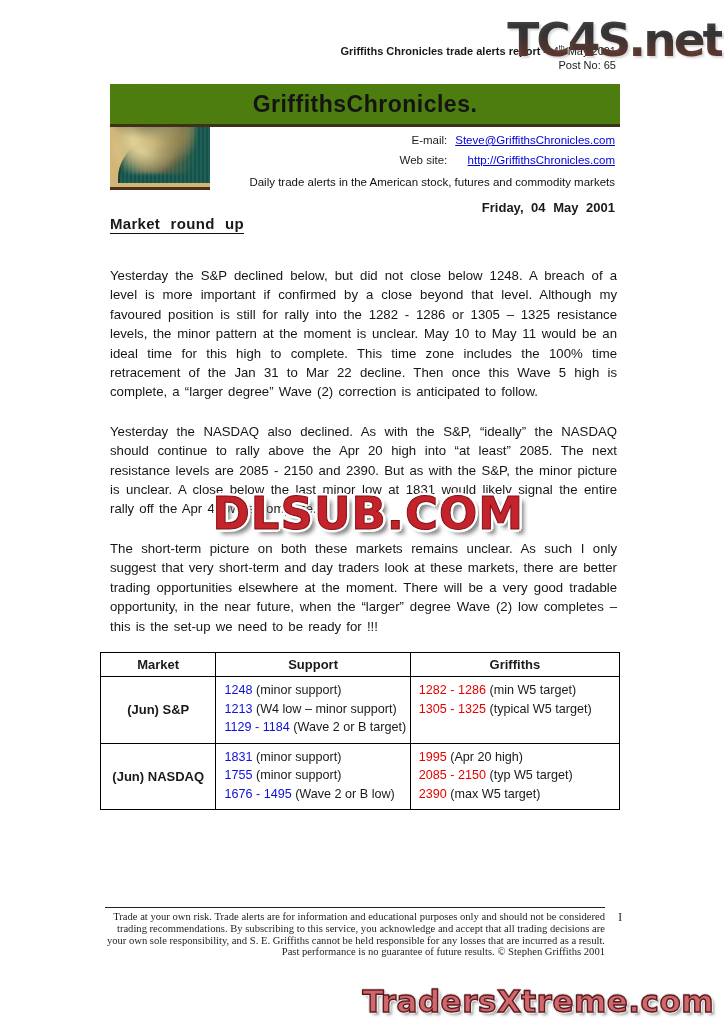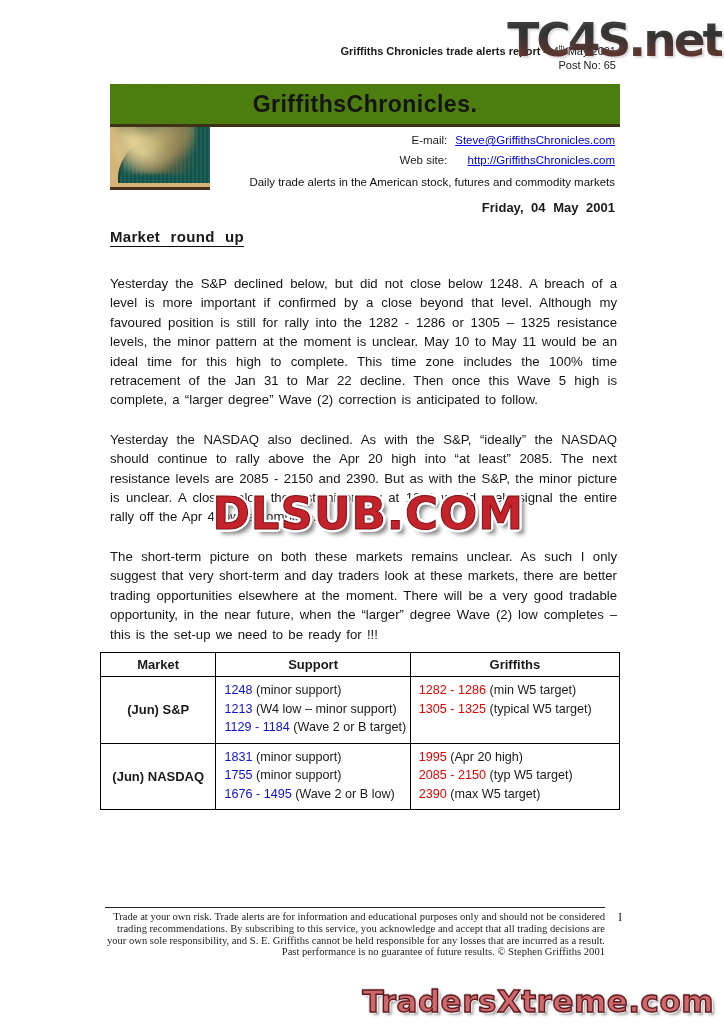--- a/index.html
+++ b/index.html
@@ -39,26 +39,26 @@
       radial-gradient(ellipse at 50% 50%, rgba(150,135,85,.55) 0 55%, transparent 72%);}
 
   
   .contact{position:absolute;top:134px;right:109px;display:grid;
            grid-template-columns:auto auto;column-gap:14px;row-gap:2px;
            font-size:11.5px;justify-items:end;align-items:baseline;gap:8px;}
   .contact a{color:#0000dd;text-decoration:underline;}
   .tagline{position:absolute;top:176px;right:109px;font-size:11.5px;color:#111;}
 
   .date-line{position:absolute;top:200px;right:109px;font-weight:bold;font-size:13px;word-spacing:4px;}
-  .section-title{position:absolute;top:228px;left:110px;font-weight:bold;font-size:15px;
+  .section-title{position:absolute;top:215px;left:110px;font-weight:bold;font-size:15px;
                  word-spacing:6px;letter-spacing:.3px;}
   .section-title span{border-bottom:1.5px solid #111;padding-bottom:1px;}
 
   .paragraphs{position:absolute;top:258px;left:110px;width:507px;}
-  .paragraphs p{margin:16px 0 20px 0;font-size:13.2px;line-height:19.4px;text-align:justify;
+  .paragraphs p{margin:8px 0 20px 0;font-size:13.2px;line-height:19.4px;text-align:justify;
                 word-spacing:1.5px;color:#161616;}
 
   
   .dlsub{position:absolute;top:487px;left:50%;transform:translateX(-48%);z-index:6;white-space:nowrap;
          font-family:"DejaVu Sans",sans-serif;font-weight:800;font-size:45px;letter-spacing:1px;
          color:#c5232b;-webkit-text-stroke:1px #7e0f14;
          text-shadow:-3px 0 0 #fff,3px 0 0 #fff,0 -3px 0 #fff,0 3px 0 #fff,
                      -2px -2px 0 #fff,2px -2px 0 #fff,-2px 2px 0 #fff,2px 2px 0 #fff,
                      5px 5px 4px rgba(110,110,110,.85);}
 

